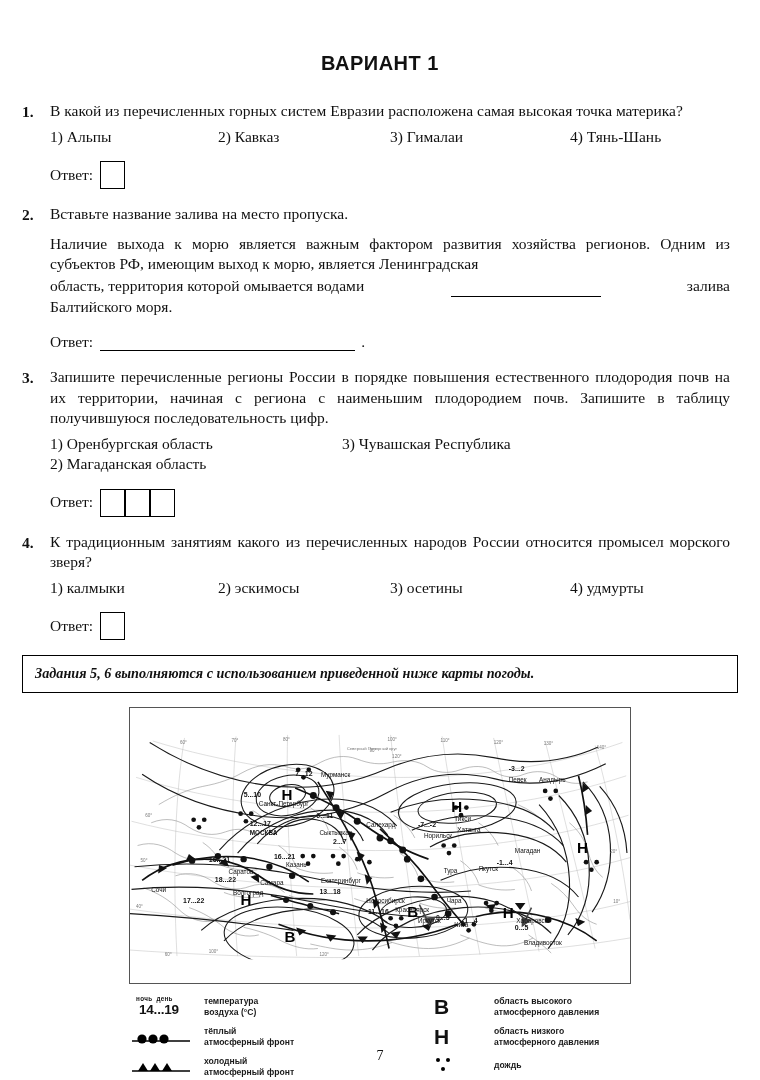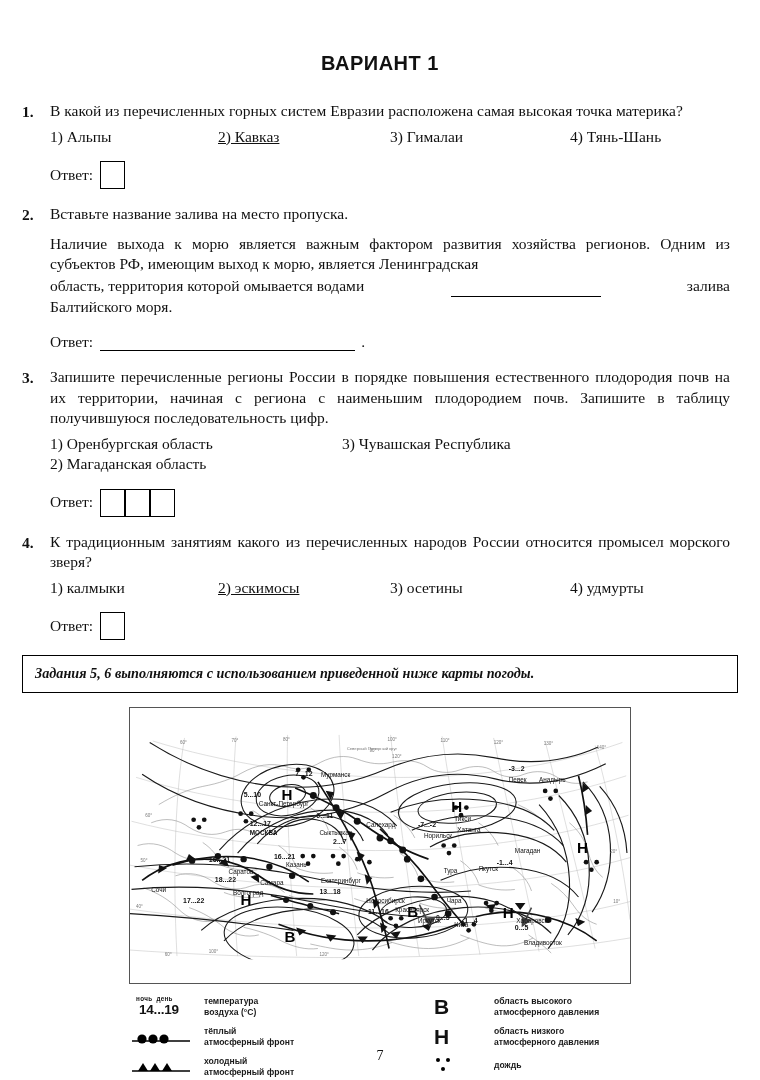--- a/index.html
+++ b/index.html
@@ -71,21 +71,21 @@
 
   
   .options {
     display: flex;
     margin-top: 5px;
   }
   .options .opt {
     white-space: nowrap;
   }
   .options.four .opt:nth-child(1) { width: 168px; }
-  .options.four .opt:nth-child(2) { width: 172px; text-decoration: underline; }
+  .options.four .opt:nth-child(2) { width: 172px; }
   .options.four .opt:nth-child(3) { width: 180px; }
 
   .options-2col {
     margin-top: 5px;
   }
   .options-2col .row {
     display: flex;
   }
   .options-2col .c1 { width: 292px; }
 

